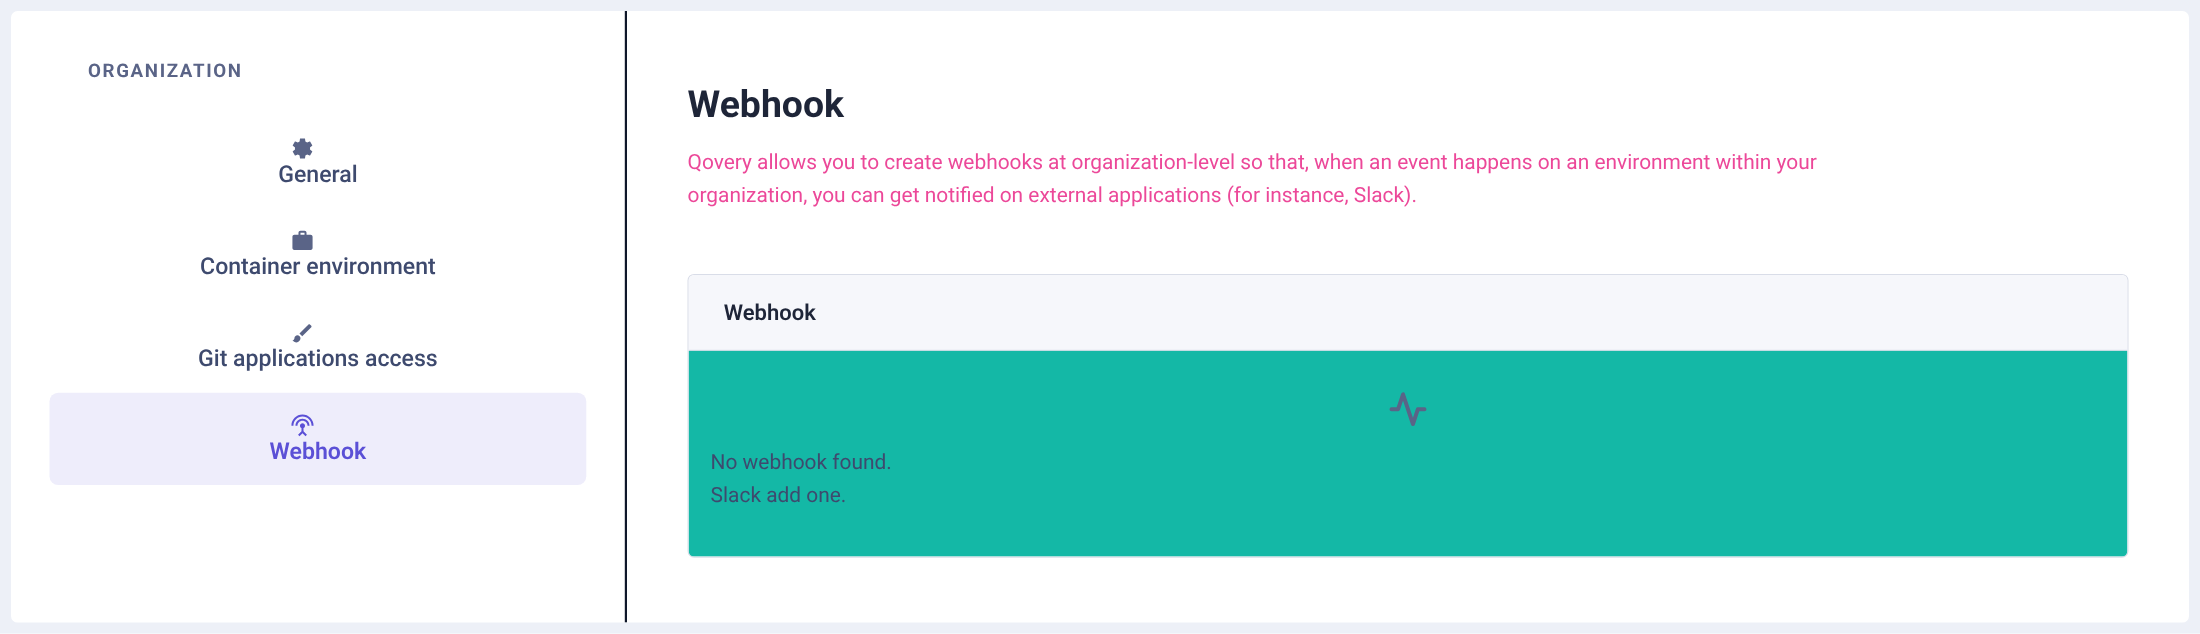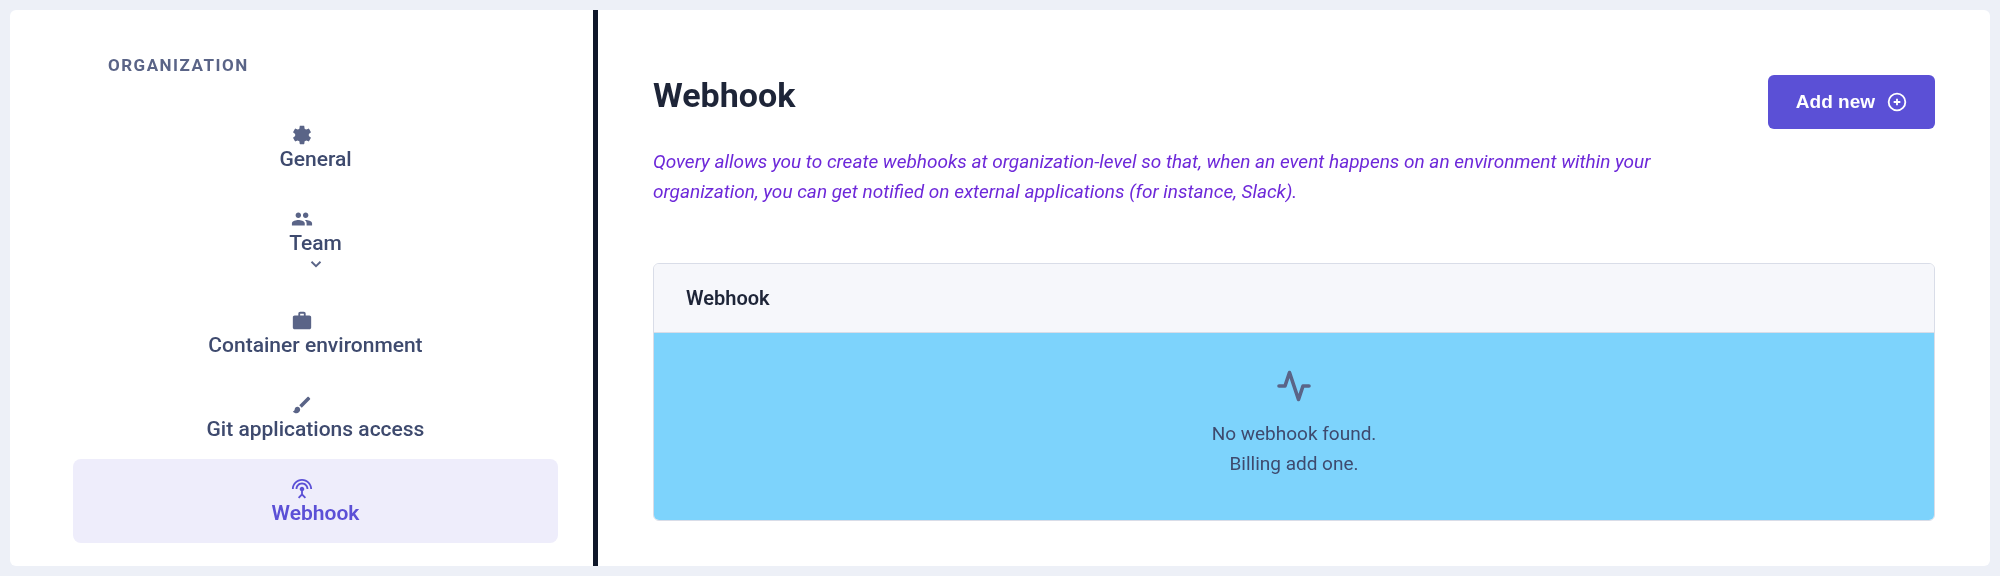--- a/index.html
+++ b/index.html
@@ -19,23 +19,22 @@
     .app-container {
       display: flex;
       background: #ffffff;
       border-radius: 6px;
       height: 100%;
       overflow: hidden;
     }
 
     .sidebar {
       width: 560px;
-      border-right: 5px solid #0f172a;
+      border-right: 2px solid #0f172a;
       padding: 45px 35px 30px 35px;
-      margin-left: 28px;
     }
 
     .sidebar-section-title {
       color: #5a6487;
       font-size: 17px;
       font-weight: 700;
       letter-spacing: 1.5px;
       margin-bottom: 30px;
       padding-left: 35px;
     }
@@ -126,26 +125,25 @@
 
     .add-button-icon {
       width: 20px;
       height: 20px;
       display: flex;
       align-items: center;
       justify-content: center;
     }
 
     .page-description {
-      color: #6d28d9;
+      color: #ec4899;
       font-size: 19px;
       line-height: 1.6;
       margin-bottom: 55px;
       max-width: 1100px;
-      font-style: italic;
     }
 
     .card {
       border: 1px solid #d9dde8;
       border-radius: 6px;
       overflow: hidden;
     }
 
     .card-header {
       background: #f6f7fb;
@@ -153,23 +151,22 @@
       border-bottom: 1px solid #d9dde8;
     }
 
     .card-header-title {
       color: #1e2538;
       font-size: 20px;
       font-weight: 600;
     }
 
     .card-body {
-      background: #7dd3fc;
+      background: #14b8a6;
       padding: 35px 20px 40px 20px;
-      text-align: center;
     }
 
     .empty-icon {
       color: #5a6487;
       margin-bottom: 15px;
       display: flex;
       justify-content: center;
     }
 
     .empty-icon svg {
@@ -192,33 +189,20 @@
 
     <div class="sidebar-item">
       <span class="sidebar-icon">
         <svg viewBox="0 0 24 24" fill="currentColor">
             <path d="M12,8A4,4 0 0,1 16,12A4,4 0 0,1 12,16A4,4 0 0,1 8,12A4,4 0 0,1 12,8M12,10A2,2 0 0,0 10,12A2,2 0 0,0 12,14A2,2 0 0,0 14,12A2,2 0 0,0 12,10M10,22C9.75,22 9.54,21.82 9.5,21.58L9.13,18.93C8.5,18.68 7.96,18.34 7.44,17.94L4.95,18.95C4.73,19.03 4.46,18.95 4.34,18.73L2.34,15.27C2.21,15.05 2.27,14.78 2.46,14.63L4.57,12.97L4.5,12L4.57,11L2.46,9.37C2.27,9.22 2.21,8.95 2.34,8.73L4.34,5.27C4.46,5.05 4.73,4.96 4.95,5.05L7.44,6.05C7.96,5.66 8.5,5.32 9.13,5.07L9.5,2.42C9.54,2.18 9.75,2 10,2H14C14.25,2 14.46,2.18 14.5,2.42L14.87,5.07C15.5,5.32 16.04,5.66 16.56,6.05L19.05,5.05C19.27,4.96 19.54,5.05 19.66,5.27L21.66,8.73C21.79,8.95 21.73,9.22 21.54,9.37L19.43,11L19.5,12L19.43,13L21.54,14.63C21.73,14.78 21.79,15.05 21.66,15.27L19.66,18.73C19.54,18.95 19.27,19.04 19.05,18.95L16.56,17.95C16.04,18.34 15.5,18.68 14.87,18.93L14.5,21.58C14.46,21.82 14.25,22 14,22H10Z"></path>
           </svg>
       </span>
       <span class="sidebar-label">General</span>
     </div>
 
-    <div class="sidebar-item">
-      <span class="sidebar-icon">
-        <svg viewBox="0 0 24 24" fill="currentColor">
-            <path d="M16 11c1.66 0 2.99-1.34 2.99-3S17.66 5 16 5c-1.66 0-3 1.34-3 3s1.34 3 3 3zm-8 0c1.66 0 2.99-1.34 2.99-3S9.66 5 8 5C6.34 5 5 6.34 5 8s1.34 3 3 3zm0 2c-2.33 0-7 1.17-7 3.5V19h14v-2.5c0-2.33-4.67-3.5-7-3.5zm8 0c-.29 0-.62.02-.97.05 1.16.84 1.97 1.97 1.97 3.45V19h6v-2.5c0-2.33-4.67-3.5-7-3.5z"></path>
-          </svg>
-      </span>
-      <span class="sidebar-label">Team</span>
-      <span class="sidebar-chevron">
-        <svg viewBox="0 0 24 24" fill="none" stroke="currentColor" stroke-width="2.5">
-            <polyline points="6 9 12 15 18 9"></polyline>
-          </svg>
-      </span>
-    </div>
 
 
     <div class="sidebar-item">
       <span class="sidebar-icon">
         <svg viewBox="0 0 24 24" fill="currentColor">
             <path d="M20 6h-4V4c0-1.11-.89-2-2-2h-4c-1.11 0-2 .89-2 2v2H4c-1.11 0-1.99.89-1.99 2L2 19c0 1.11.89 2 2 2h16c1.11 0 2-.89 2-2V8c0-1.11-.89-2-2-2zm-6 0h-4V4h4v2z"></path>
           </svg>
       </span>
       <span class="sidebar-label">Container environment</span>
     </div>
@@ -238,44 +222,34 @@
             <path d="M12 5c-3.87 0-7 3.13-7 7h2c0-2.76 2.24-5 5-5s5 2.24 5 5h2c0-3.87-3.13-7-7-7zm1 9.29c.88-.39 1.5-1.26 1.5-2.29 0-1.38-1.12-2.5-2.5-2.5S9.5 10.62 9.5 12c0 1.02.62 1.9 1.5 2.29v3.3L7.59 21 9 22.41l3-3 3 3L16.41 21 13 17.59v-3.3zM12 1C5.93 1 1 5.93 1 12h2c0-4.97 4.03-9 9-9s9 4.03 9 9h2c0-6.07-4.93-11-11-11z"></path>
           </svg>
       </span>
       <span class="sidebar-label">Webhook</span>
     </div>
   </aside>
 
   <main class="main-content">
     <div class="main-header">
       <h1 class="page-title">Webhook</h1>
-      <button class="add-button">
-        <span>Add new</span>
-        <span class="add-button-icon">
-          <svg viewBox="0 0 24 24" fill="none" stroke="#ffffff" stroke-width="2.2">
-            <circle cx="12" cy="12" r="10"></circle>
-            <line x1="12" y1="8" x2="12" y2="16"></line>
-            <line x1="8" y1="12" x2="16" y2="12"></line>
-          </svg>
-        </span>
-      </button>
     </div>
 
     <p class="page-description">Qovery allows you to create webhooks at organization-level so that, when an event happens on an environment within your organization, you can get notified on external applications (for instance, Slack).</p>
 
     <div class="card">
       <div class="card-header">
         <div class="card-header-title">Webhook</div>
       </div>
       <div class="card-body">
         <div class="empty-icon">
           <svg viewBox="0 0 24 24" fill="none" stroke="currentColor" stroke-width="2.4" stroke-linecap="round" stroke-linejoin="round">
             <polyline points="22 12 18 12 15 21 9 3 6 12 2 12"></polyline>
           </svg>
         </div>
         <div class="empty-text">
           <div>No webhook found.</div>
-          <div>Billing add one.</div>
+          <div>Slack add one.</div>
         </div>
       </div>
     </div>
   </main>
 </div>
 
 </body></html>

